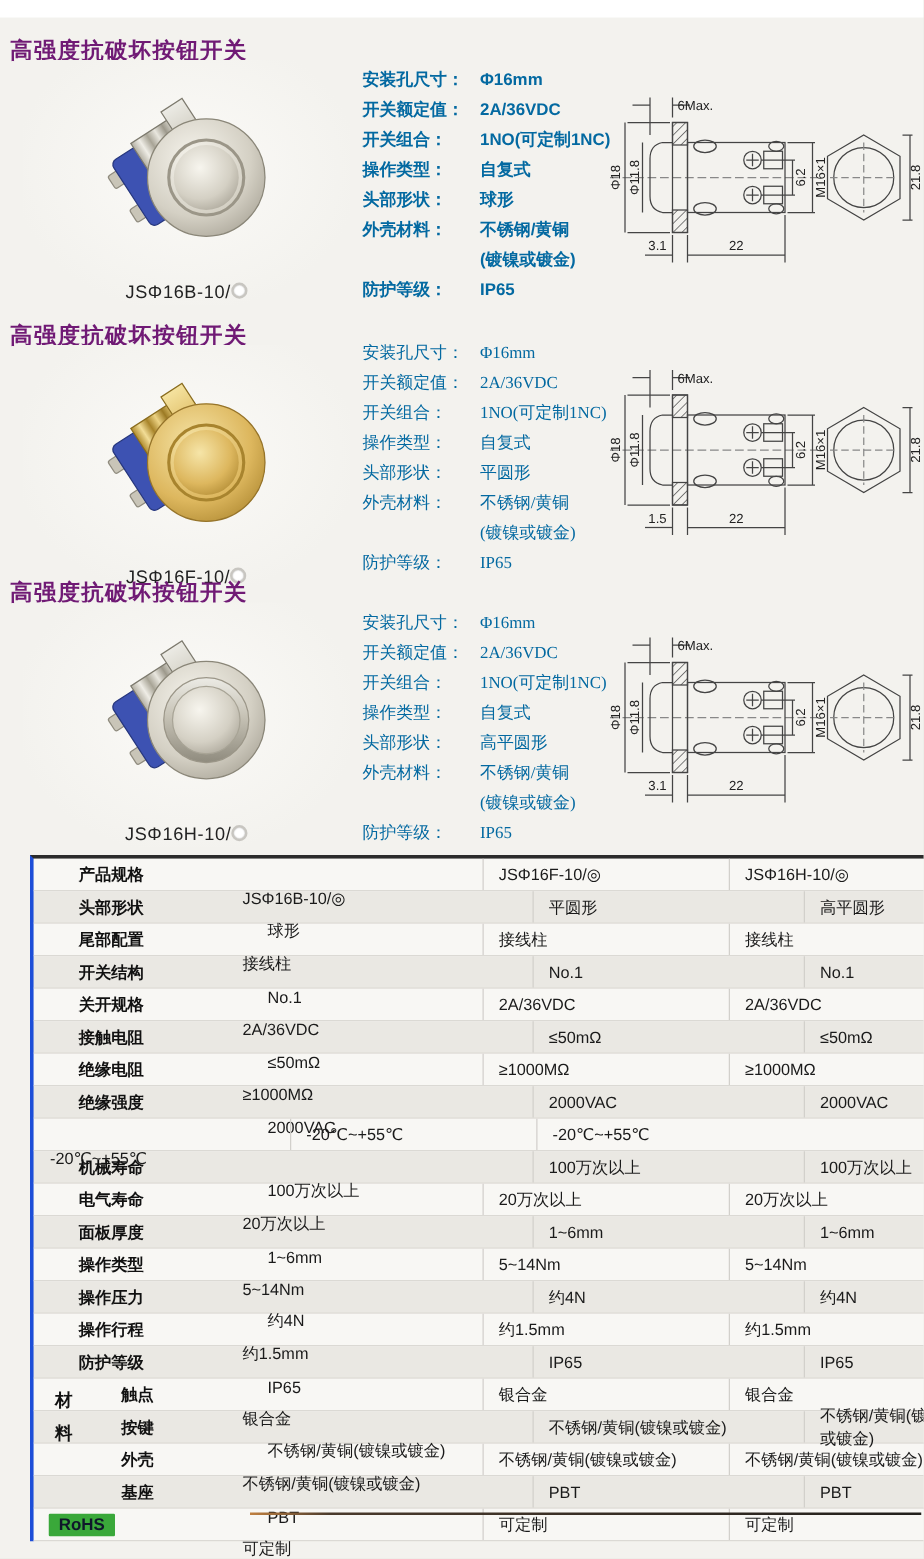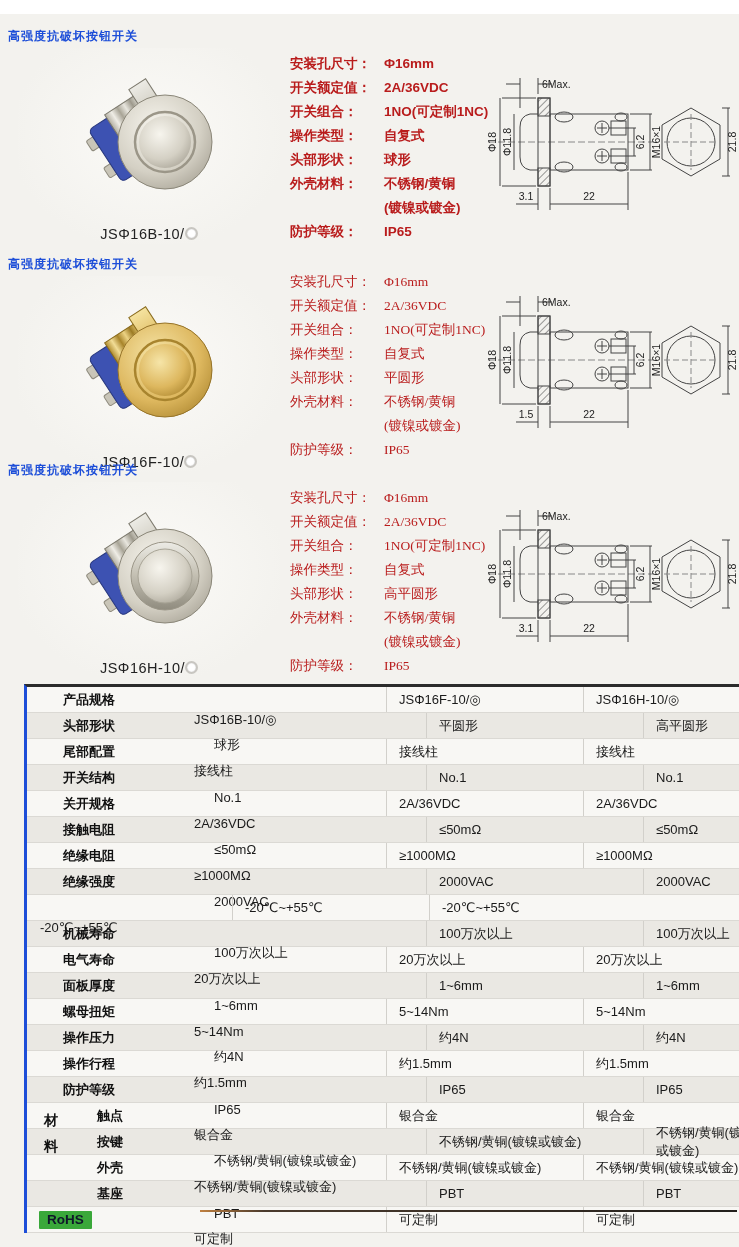--- a/index.html
+++ b/index.html
@@ -2,29 +2,29 @@
 <html><head>
 <meta charset="utf-8">
 <style>
   html,body{margin:0;padding:0;background:#e9e8e4;}
   #page{position:relative;width:739px;height:1247px;background:#f3f2ee;overflow:hidden;
         font-family:"Liberation Sans","DejaVu Sans",sans-serif;color:#1c1c1c;}
   #topstrip{position:absolute;left:0;top:0;width:739px;height:14px;background:#ffffff;}
 
   
   .section{position:absolute;left:0;width:739px;height:230px;}
-  .sec-title{position:absolute;left:8px;top:6px;font-size:12px;font-weight:bold;letter-spacing:1px;color:#1d4ed8;}
+  .sec-title{position:absolute;left:8px;top:6px;font-size:18px;font-weight:bold;letter-spacing:1px;color:#701a75;}
   .photo-box{position:absolute;left:18px;top:26px;width:262px;height:196px;
              background:radial-gradient(ellipse at 50% 45%, #fbfaf7 0%, #f3f2ee 75%);}
   .photo-svg{position:absolute;left:55px;top:6px;}
   .caption{position:absolute;left:0;bottom:2px;width:262px;text-align:center;font-size:14.5px;color:#222;letter-spacing:0.5px;}
   .ring-icon{display:inline-block;width:9px;height:9px;border:2.5px solid #c8c6c1;border-radius:50%;
              background:#fff;vertical-align:-1px;box-shadow:inset 0 0 1px #999;}
   .specs{position:absolute;left:290px;top:30px;width:195px;}
-  .spec-line{font-size:13.5px;line-height:24px;white-space:nowrap;color:#b91c1c;}
+  .spec-line{font-size:13.5px;line-height:24px;white-space:nowrap;color:#0369a1;}
   .spec-label{display:inline-block;width:94px;}
   .spec-line.wrap{padding-left:94px;}
   .sans-specs .spec-line{font-family:"Liberation Sans","DejaVu Sans",sans-serif;font-weight:600;}
   .serif-specs .spec-line{font-family:"Liberation Serif","DejaVu Serif",serif;font-weight:500;}
   .drawing{position:absolute;left:476px;}
   .drawing text{font-family:"Liberation Sans","DejaVu Sans",sans-serif;font-size:10px;fill:#222;}
   .drawing .dimtxt{font-size:10.5px;}
 
   
   #spec-table{position:absolute;left:24px;top:684px;width:731px;border-top:3px solid #2b2b2b;
@@ -418,21 +418,21 @@
         <div class="tcell val v2">20万次以上</div>
         <div class="tcell val v3">20万次以上</div>
       </div>
       <div class="trow alt">
         <div class="tcell lbl">面板厚度</div>
         <div class="tcell val v1">1~6mm</div>
         <div class="tcell val v2">1~6mm</div>
         <div class="tcell val v3">1~6mm</div>
       </div>
       <div class="trow">
-        <div class="tcell lbl">螺母扭矩</div>
+        <div class="tcell lbl">操作类型</div>
         <div class="tcell val v1">5~14Nm</div>
         <div class="tcell val v2">5~14Nm</div>
         <div class="tcell val v3">5~14Nm</div>
       </div>
       <div class="trow alt">
         <div class="tcell lbl">操作压力</div>
         <div class="tcell val v1">约4N</div>
         <div class="tcell val v2">约4N</div>
         <div class="tcell val v3">约4N</div>
       </div>

